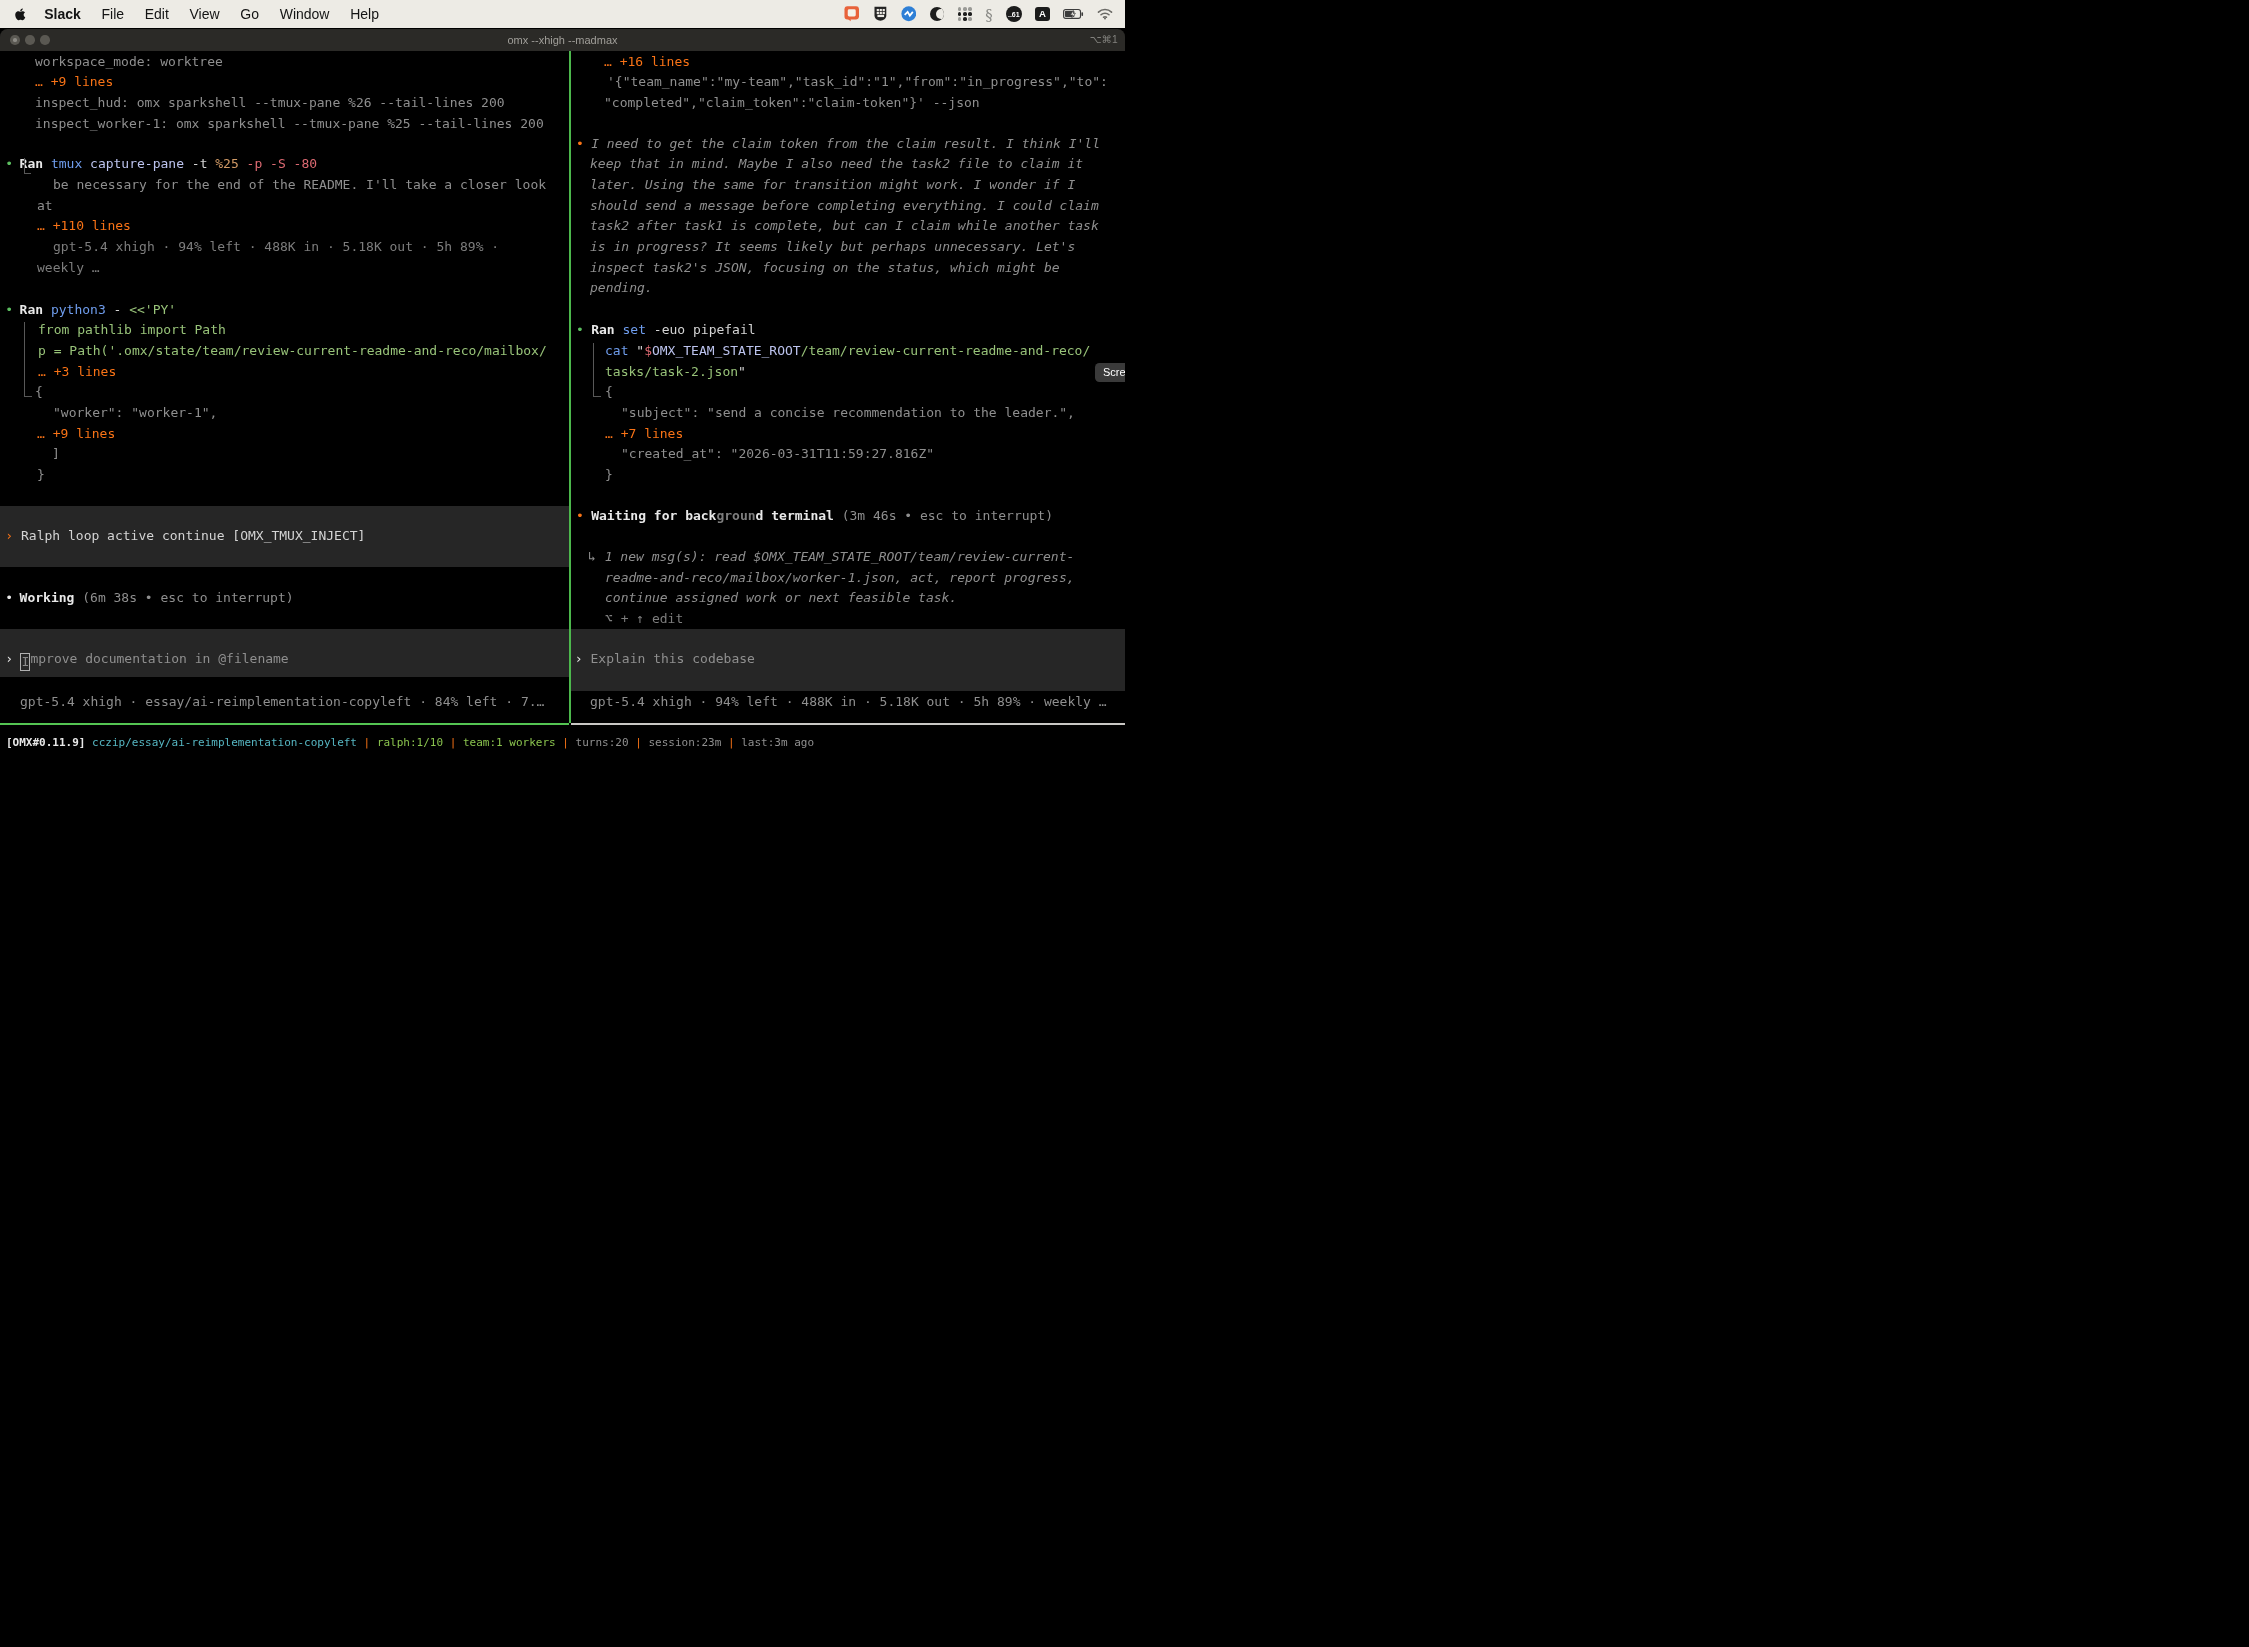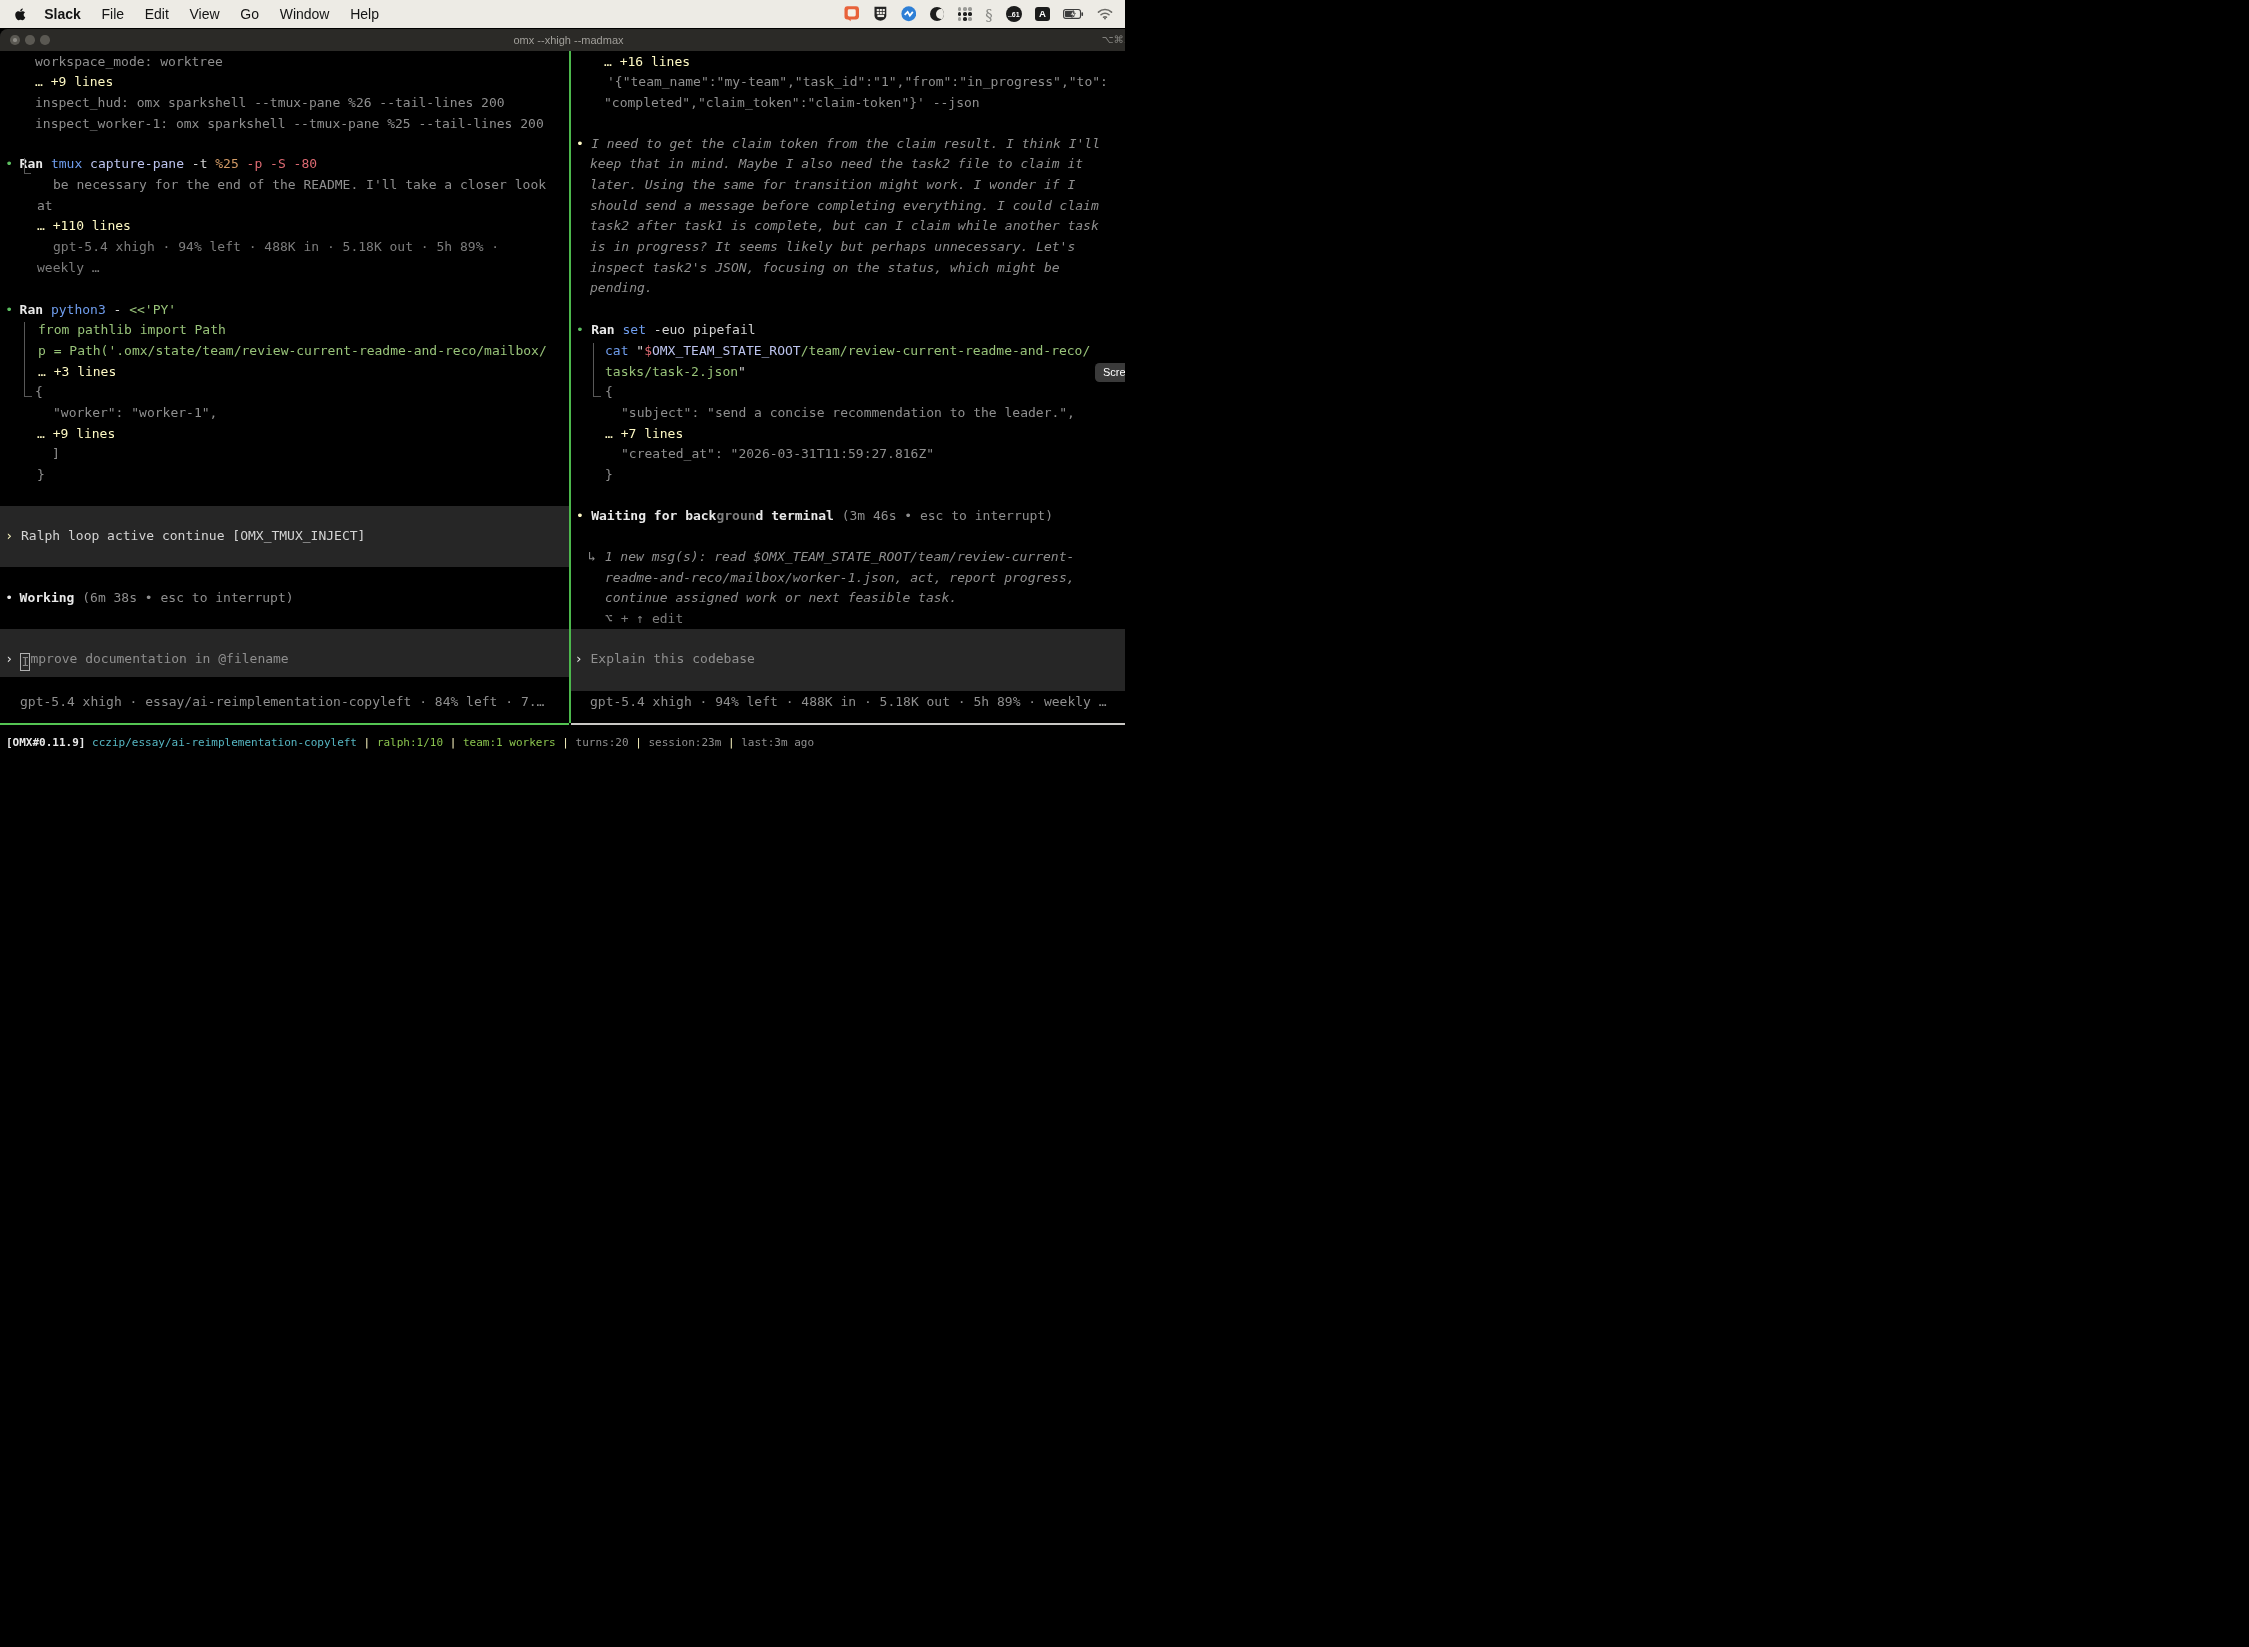--- a/index.html
+++ b/index.html
@@ -21,36 +21,36 @@
         font-size:9.6px;font-weight:700;display:flex;align-items:center;justify-content:center;}
   .ic-squiggle{color:#8a8a86;font-size:14.8px;font-family:"DejaVu Serif",serif;}
   .ic-moon{width:14.8px;height:14.8px;border-radius:50%;background:#1d1d1d;position:relative;overflow:hidden;}
   .ic-moon::after{content:"";position:absolute;left:6.6px;top:2.2px;width:10.3px;height:10.3px;
                   border-radius:50%;background:#edebe5;}
   .dots3{display:grid;grid-template-columns:repeat(3,3.7px);grid-template-rows:repeat(3,3.7px);gap:1.5px;}
   .dots3 i{width:3.7px;height:3.7px;border-radius:50%;display:block;}
 
   
   .window{position:absolute;top:29px;left:0;width:1125px;height:795px;background:#000;
-          border-radius:7.4px 7.4px 0 0;overflow:hidden;padding-left:12px;}
+          border-radius:7.4px 7.4px 0 0;overflow:hidden;}
   .titlebar{position:absolute;top:0;left:0;right:0;height:22px;background:#2b2a27;}
   .tl{position:absolute;top:6.3px;width:9.6px;height:9.6px;border-radius:50%;background:#5a5852;}
   .tl1{left:10.3px;} .tl2{left:25px;} .tl3{left:40px;}
   .tl1::after{content:"";position:absolute;left:3px;top:3px;width:3.7px;height:3.7px;border-radius:50%;background:#8d8b85;}
   .wtitle{position:absolute;top:0;left:0;right:0;height:22px;line-height:22px;text-align:center;
           color:#a19f9a;font-family:"Liberation Sans",sans-serif;font-size:11px;}
   .wshortcut{position:absolute;top:0;right:7.4px;height:22px;line-height:22px;color:#82817d;
              font-family:"Liberation Sans",sans-serif;font-size:10.3px;}
 
   
   .term{position:absolute;top:22px;left:0;width:1125px;height:773px;background:#000;
         font-size:13px;line-height:20.7px;}
   .ln{position:absolute;white-space:pre;color:#8f8f8f;}
   .band{position:absolute;background:#262626;}
-  .t-dim{color:#fef9c3;} .t-gray{color:#8f8f8f;} .t-gray2{color:#7d7d7d;}
+  .t-dim{color:#f97316;} .t-gray{color:#8f8f8f;} .t-gray2{color:#7d7d7d;}
   .t-white{color:#e8e8e8;} .t-lt{color:#d4d4d4;}
   .t-bold{font-weight:700;text-align:center;}
   .t-green{color:#98c379;} .t-blue{color:#6f9ded;} .t-lav{color:#bcc3ee;}
   .t-orange{color:#d19a66;} .t-red{color:#dd6a72;}
   .t-cyan{color:#56b6c2;} .t-lime{color:#8ac34e;}
   .t-it{font-style:italic;}
   .bullet-g{color:#5cbf60;}
   .guide{position:absolute;border-left:1.1px solid #585858;border-bottom:1.1px solid #585858;}
   .vdiv{position:absolute;left:569px;top:0;width:1.5px;height:672px;background:#4cb84c;}
   .sep-l{position:absolute;left:0;top:672px;width:569px;height:1.5px;background:#54c452;}

